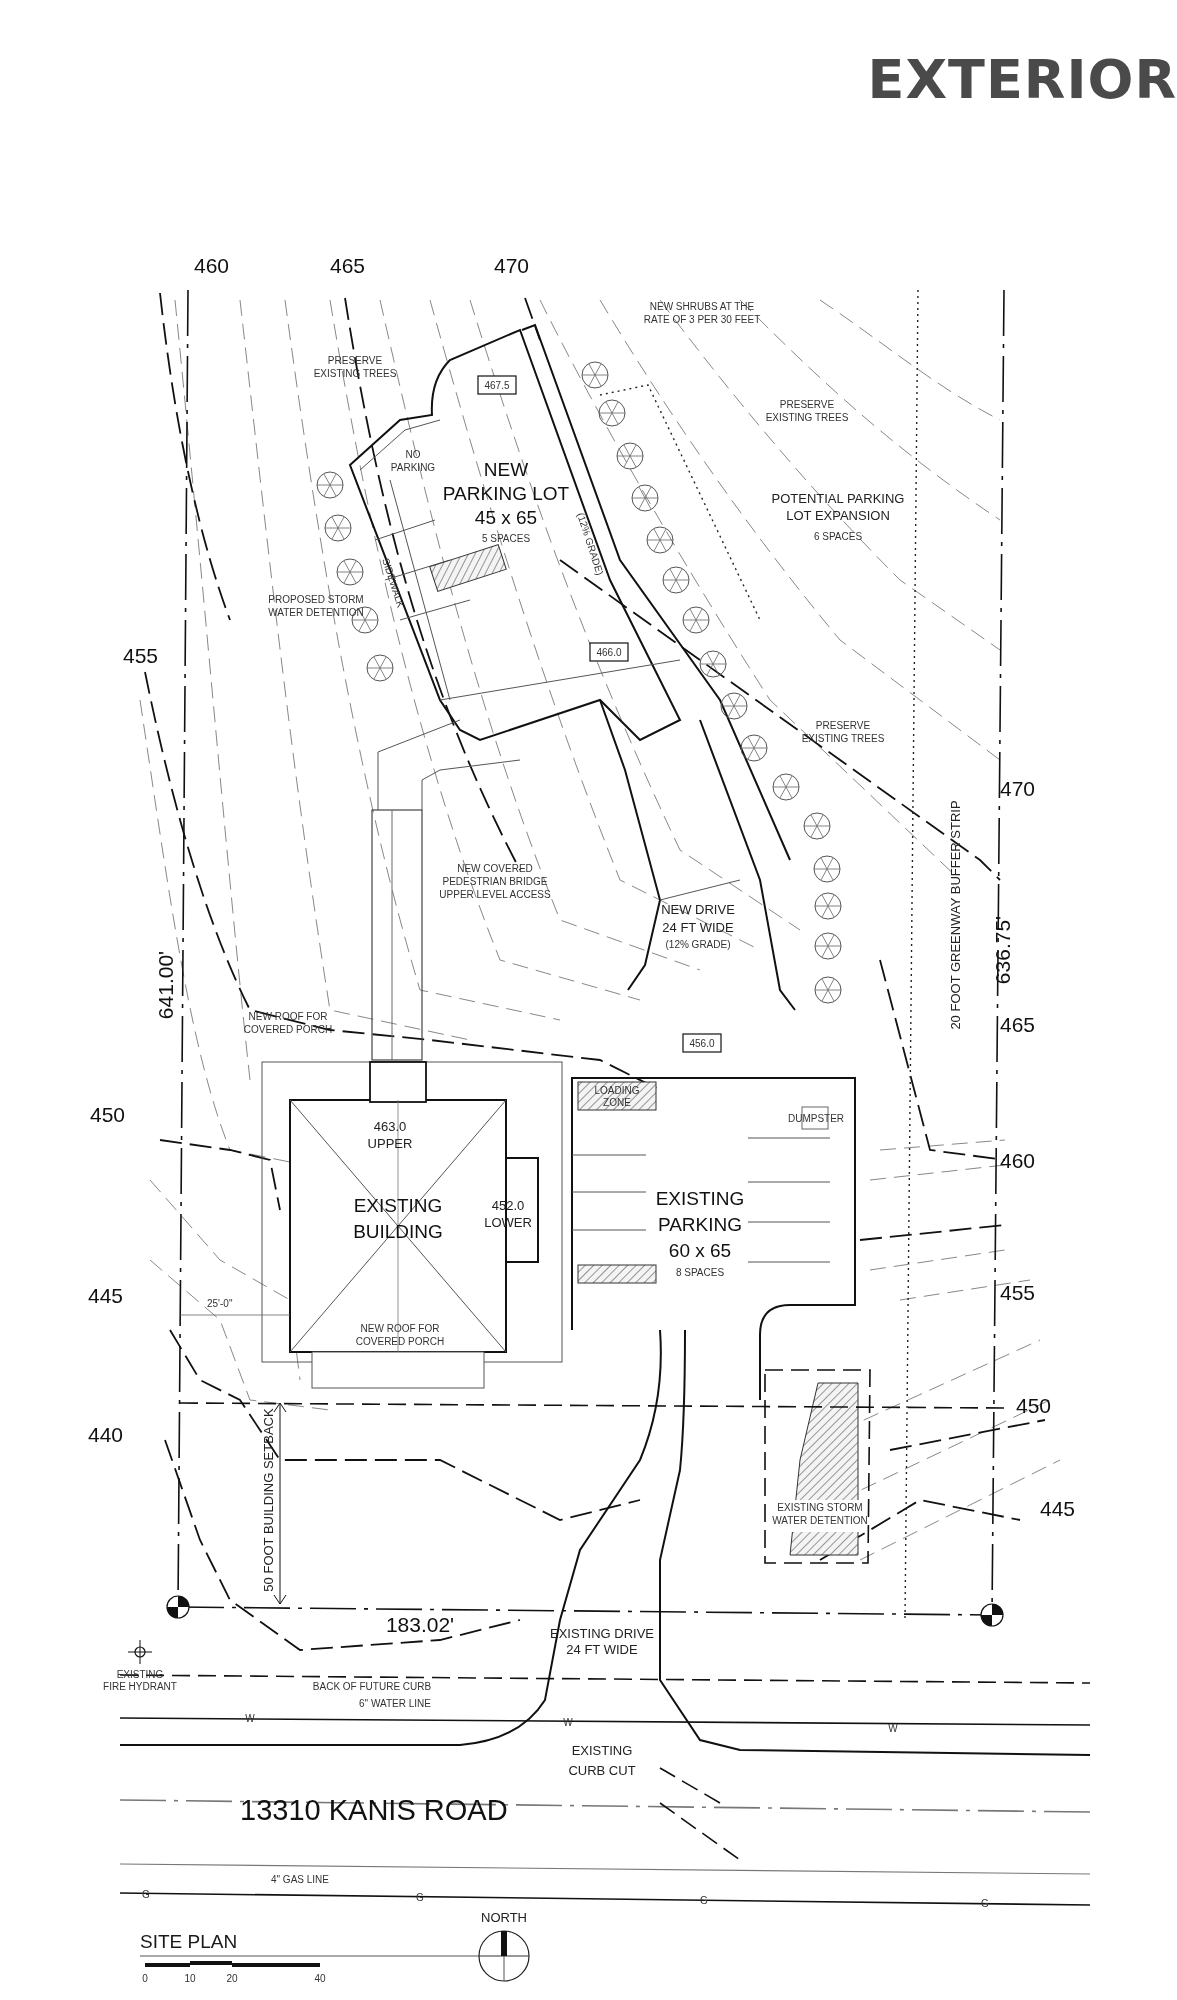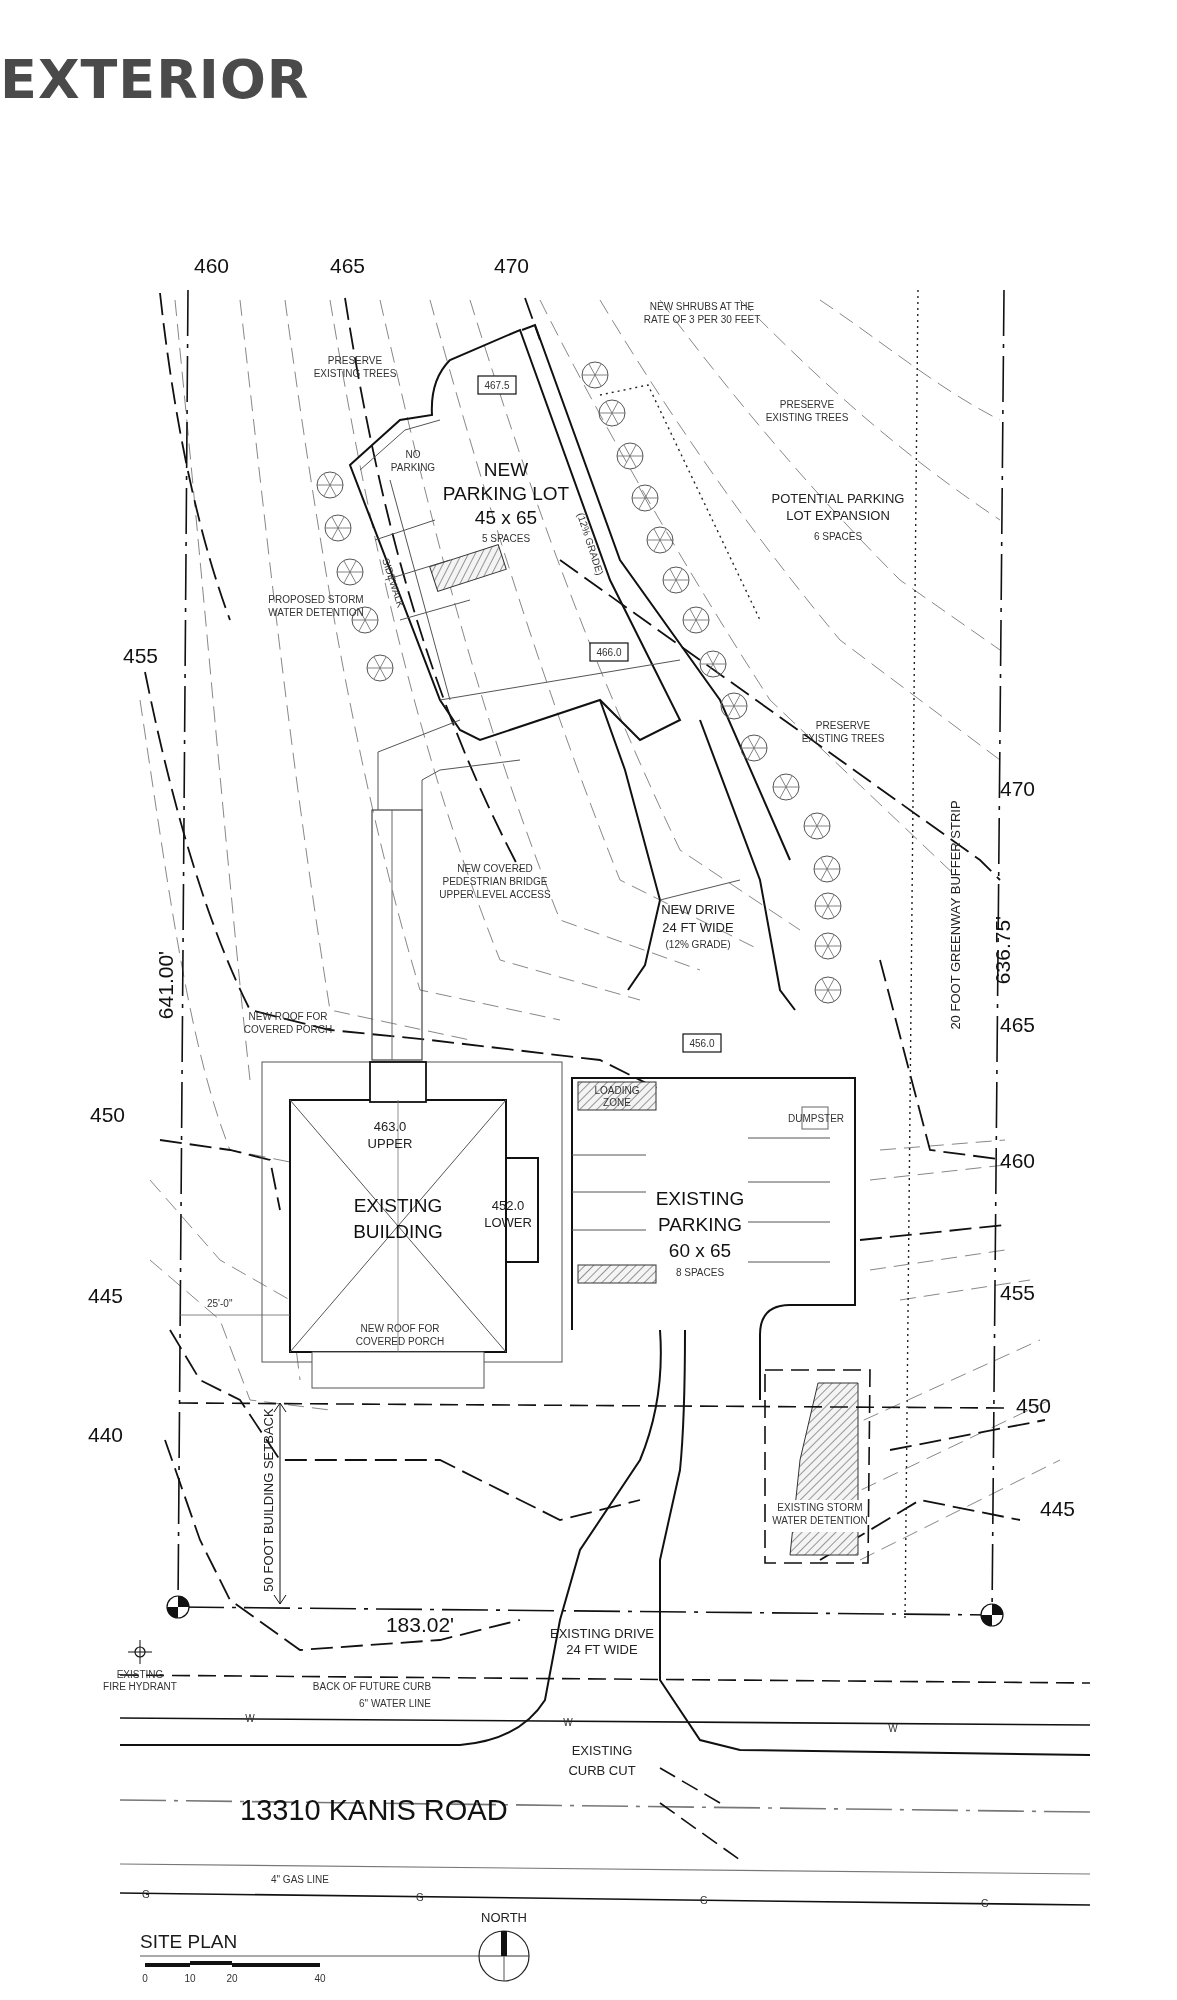--- a/index.html
+++ b/index.html
@@ -1,18 +1,18 @@
 <!DOCTYPE html>
 <html><head>
 <meta charset="utf-8">
 <style>
   html, body { margin:0; padding:0; background:#ffffff; }
   body { width:1177px; height:2000px; position:relative; overflow:hidden;
          font-family:"Liberation Sans", sans-serif; color:#222; }
-  .title { position:absolute; left:0; width:1177px; top:48px; text-align:left;
+  .title { position:absolute; left:0; width:1177px; top:48px; text-align:right;
            font-family:"DejaVu Sans", sans-serif; font-weight:bold; font-size:54px;
            letter-spacing:1px; color:#4a4a4a; }
   svg#plan { position:absolute; left:0; top:0; }
   .lbl { font-family:"Liberation Sans", sans-serif; fill:#1a1a1a; }
   .sm { font-size:10px; fill:#333; }
   .md { font-size:13px; fill:#222; }
   .lg { font-size:19px; fill:#111; }
   .xl { font-size:21px; fill:#111; }
   .road { font-size:29px; fill:#111; }
   .contour { stroke:#888; stroke-width:1; fill:none; stroke-dasharray:16 8; }

